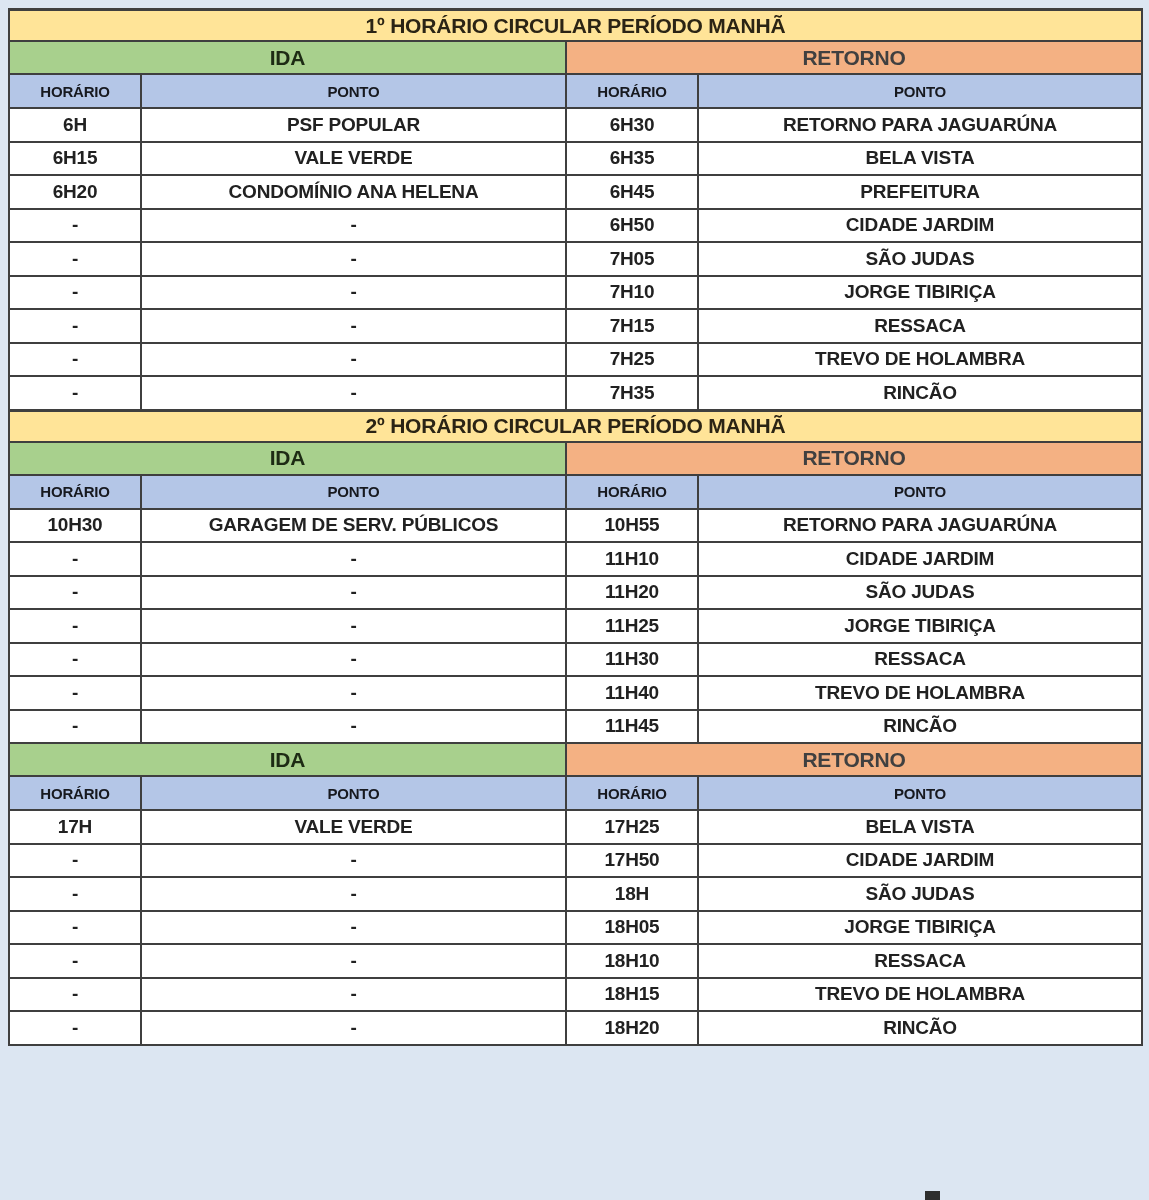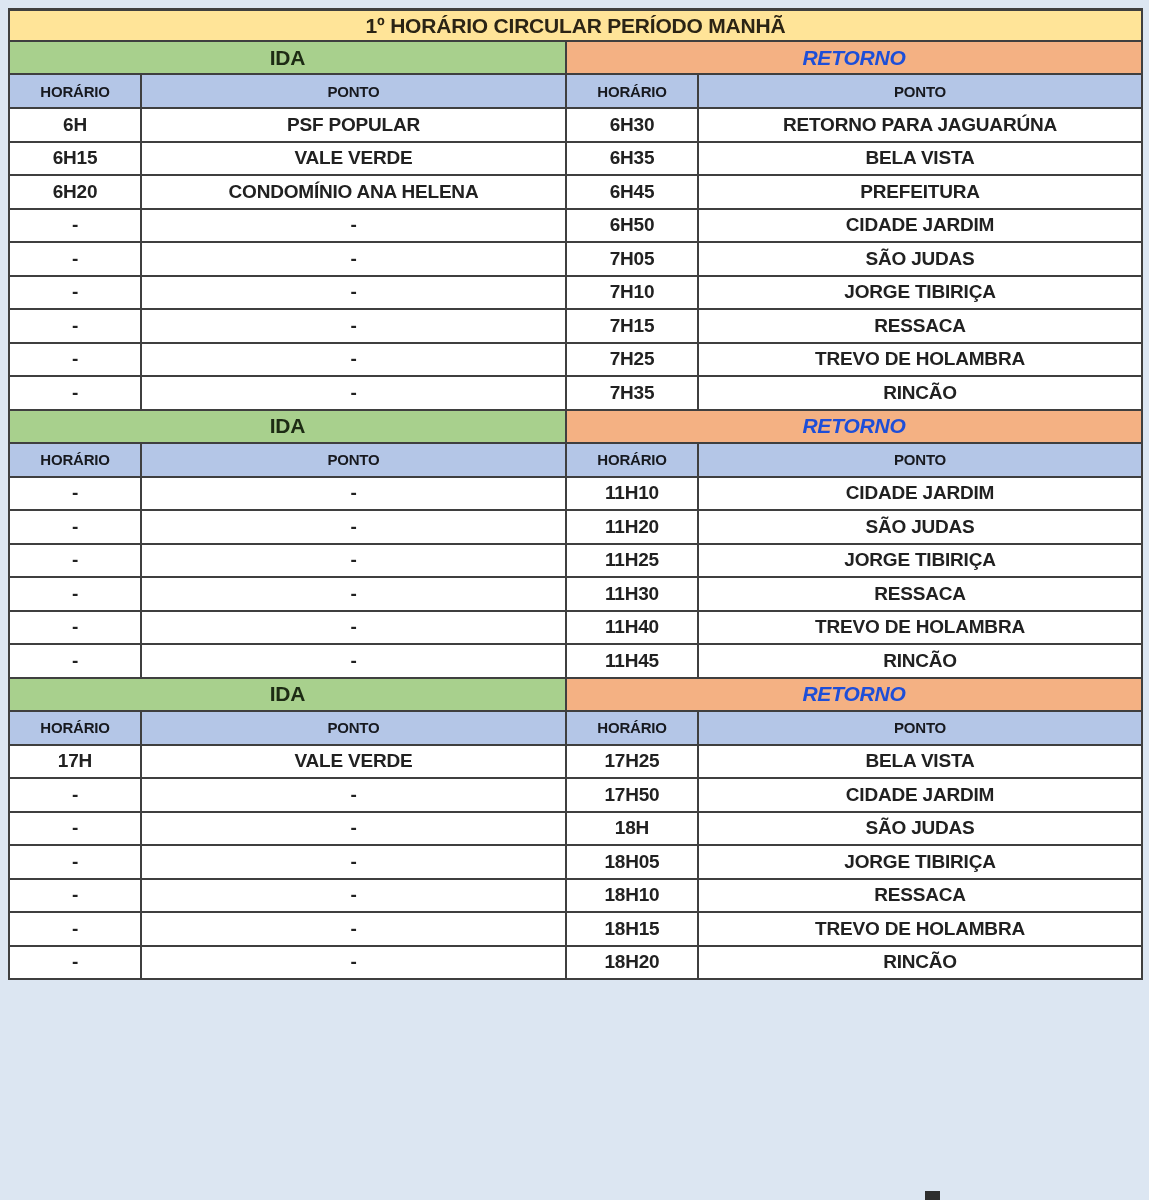--- a/index.html
+++ b/index.html
@@ -49,21 +49,21 @@
     font-size:21px;
     color:#2b2415;
     border-top-width:3px;
   }
   td.dir-cell{
     height:31px;
     font-size:21px;
     color:#1d2b14;
   }
   td.dir-ida{background:var(--ida-bg);margin-top:15px;}
-  td.dir-retorno{background:var(--retorno-bg);color:#1d4ed8;font-style:italic;}
+  td.dir-retorno{background:var(--retorno-bg);color:#404040;}
   td.colhead-cell{
     background:var(--colhead-bg);
     height:32px;
     font-size:15px;
     color:#17191f;
   }
   td.data-cell{
     background:var(--row-bg);
     height:31.5px;
     font-size:19px;
@@ -158,30 +158,39 @@
   </tr>
 
   <tr>
     <td class="data-cell">-</td>
     <td class="data-cell">-</td>
     <td class="data-cell">7H35</td>
     <td class="data-cell">RINCÃO</td>
   </tr>
 
   <tr>
+    <td colspan="4" class="title-cell">2º HORÁRIO CIRCULAR PERÍODO MANHÃ</td>
+  </tr>
+  <tr>
     <td colspan="2" class="dir-cell dir-ida">IDA</td>
     <td colspan="2" class="dir-cell dir-retorno">RETORNO</td>
   </tr>
   <tr>
     <td class="colhead-cell">HORÁRIO</td>
     <td class="colhead-cell">PONTO</td>
     <td class="colhead-cell">HORÁRIO</td>
     <td class="colhead-cell">PONTO</td>
   </tr>
 
+  <tr>
+    <td class="data-cell">10H30</td>
+    <td class="data-cell">GARAGEM DE SERV. PÚBLICOS</td>
+    <td class="data-cell">10H55</td>
+    <td class="data-cell">RETORNO PARA JAGUARÚNA</td>
+  </tr>
 
 
   <tr>
     <td class="data-cell">-</td>
     <td class="data-cell">-</td>
     <td class="data-cell">11H10</td>
     <td class="data-cell">CIDADE JARDIM</td>
   </tr>
 
   <tr>

